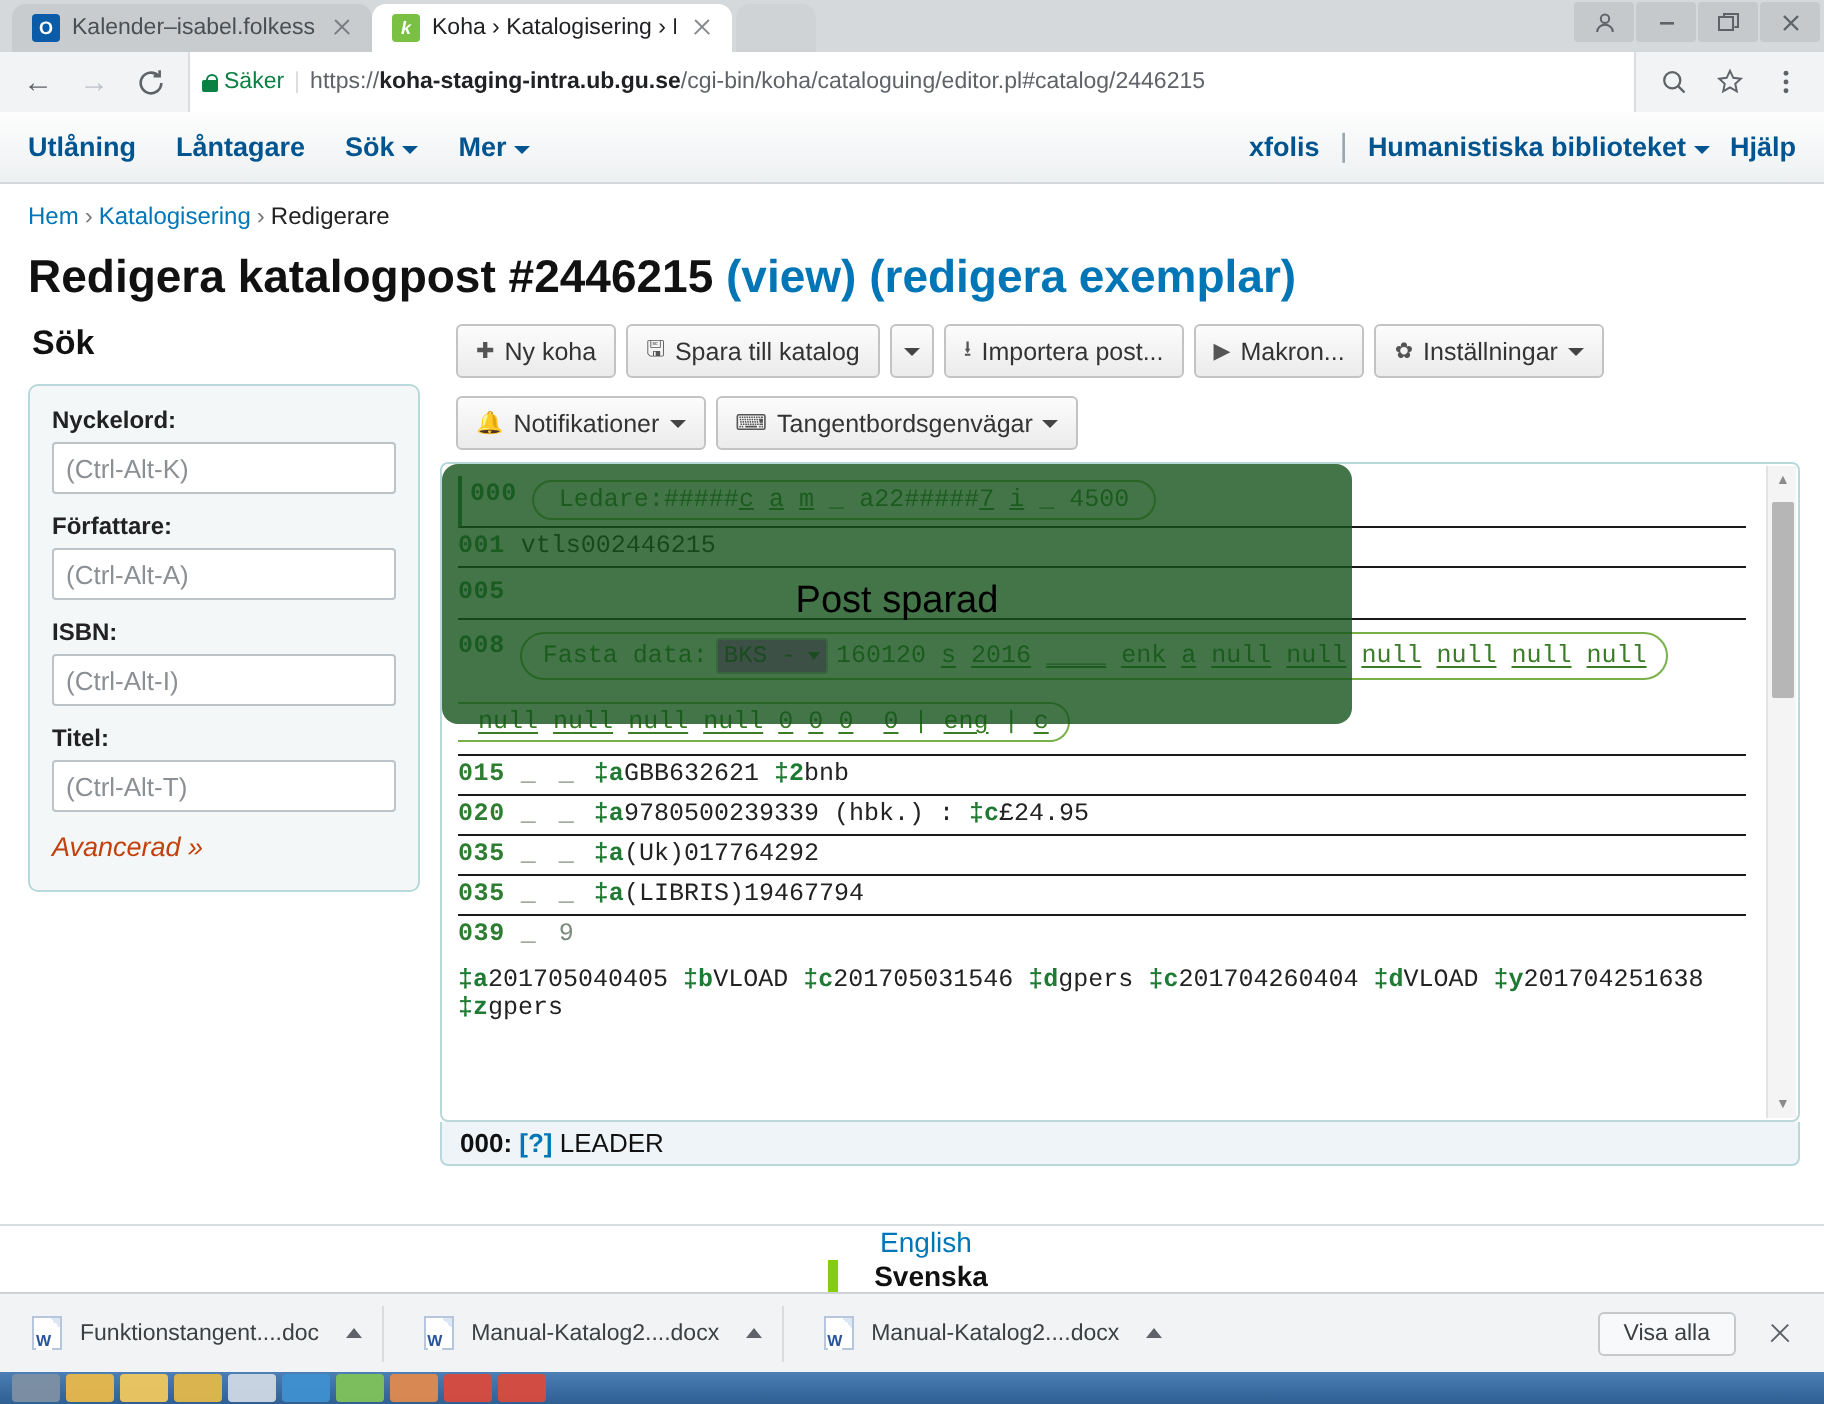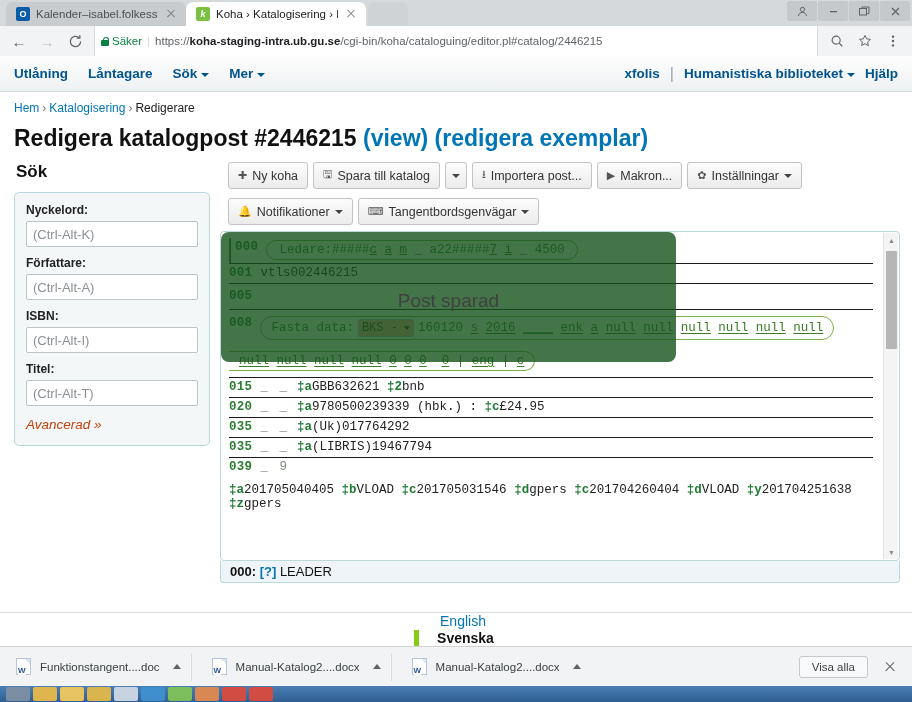--- a/index.html
+++ b/index.html
@@ -187,21 +187,21 @@
   .ind { color: #7a8a7a; letter-spacing: 2px; flex: 0 0 auto; }
   .marc-content { flex: 1 1 auto; word-break: break-word; }
   .sf { color: #1f7a33; font-weight: bold; }
   .fixed-pill {
     display: inline-flex; align-items: center; flex-wrap: wrap; gap: 0;
     border: 1.5px solid #7ab04a; border-radius: 13px; padding: 2px 10px;
     color: #3a7d26; background: #fff;
   }
   .fixed-pill u { text-decoration: underline; text-underline-offset: 2px; }
   .mini-select {
-    border: 1px solid #bbb; background: #fca5a5; border-radius: 2px;
+    border: 1px solid #bbb; background: #d946ef; border-radius: 2px;
     font-family: "Liberation Mono", monospace; font-size: 12px; color: #333;
     padding: 0 3px; display: inline-flex; align-items: center; gap: 6px;
     height: 18px; margin: 0 4px;
   }
   .mini-select .cdown {
     width: 0; height: 0; border-left: 3.5px solid transparent; border-right: 3.5px solid transparent;
     border-top: 4px solid #333;
   }
   .leader-pill {
     display: inline-flex; align-items: center;
@@ -236,21 +236,21 @@
   #marc-status .ldr { font-weight: normal; }
 
   
   #saved-overlay {
     position: absolute; left: 0; top: 0; width: 455px; height: 130px;
     background: rgba(20, 82, 27, 0.80);
     border-radius: 8px; z-index: 40;
     display: flex; align-items: flex-end; justify-content: center;
   }
   #saved-overlay-text {
-    color: #404040; font-size: 19px; font-weight: normal;
+    color: #000000; font-size: 19px; font-weight: normal;
     position: absolute; left: 0; right: 0; top: 58px; text-align: center;
   }
 
   
   #lang-bar {
     position: absolute; left: 0; bottom: 0; width: 912px; height: 34px;
     background: #fff; border-top: 1px solid #d8dde0;
     display: flex; align-items: center; gap: 0; padding-left: 14px; flex-direction: column;
   }
   .lang {

